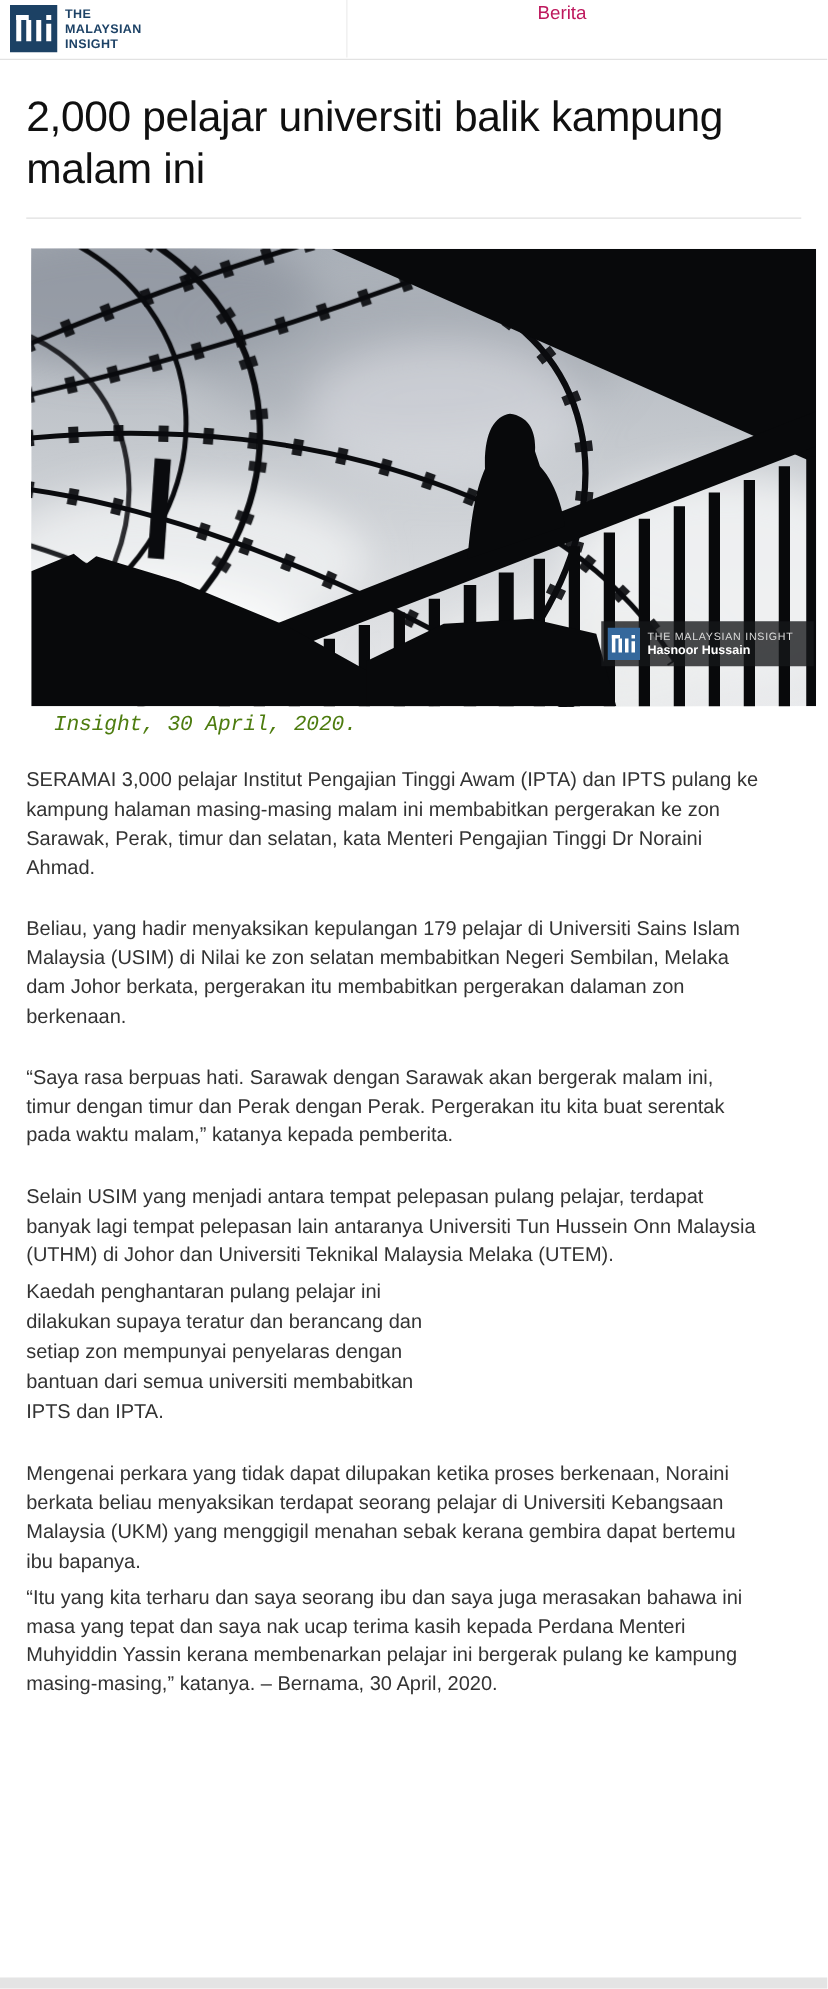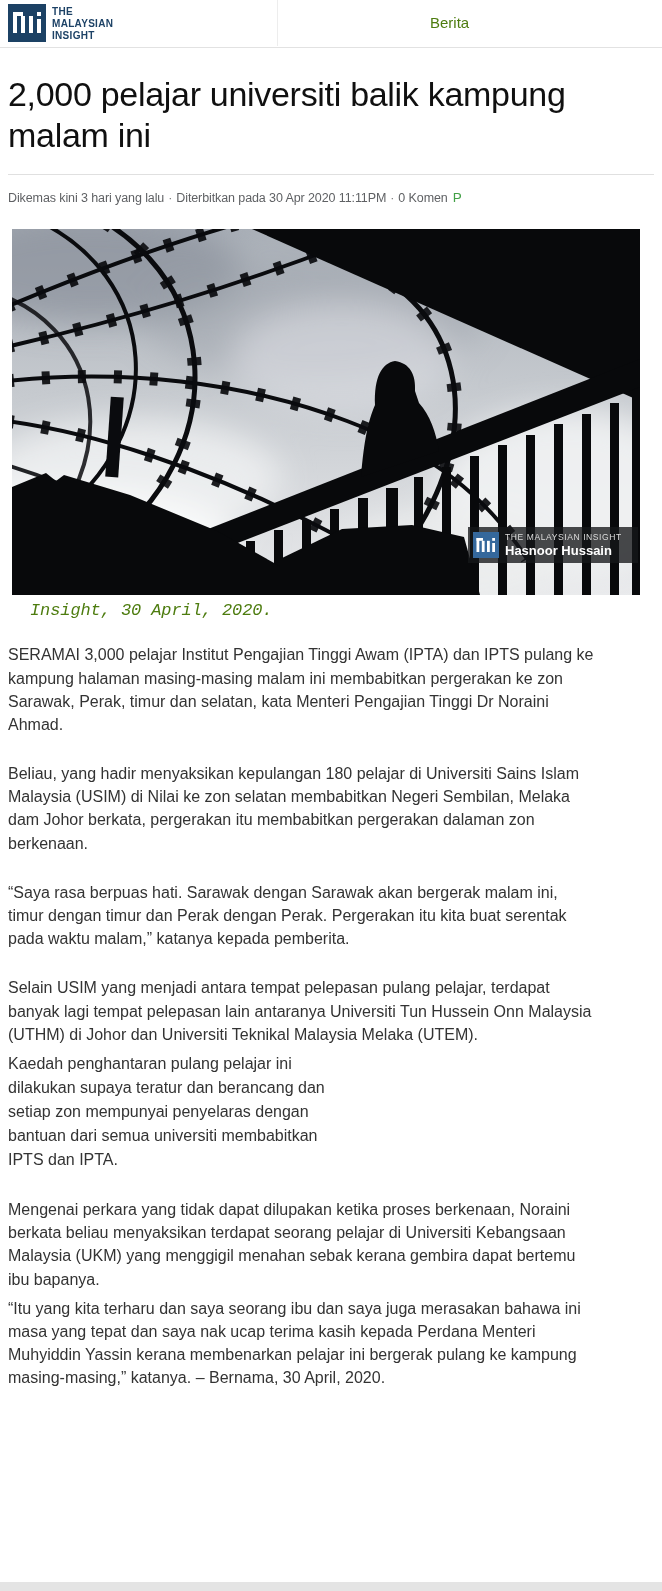--- a/index.html
+++ b/index.html
@@ -6,37 +6,37 @@
   body{
     width:662px;height:1591px;position:relative;overflow:hidden;
     background:#fff;font-family:"Liberation Sans",sans-serif;color:#333;
   }
   
   .site-header{position:relative;height:47px;background:#fff;border-bottom:1px solid #e2e2e2;}
   .logo-wrap{position:absolute;left:8px;top:4px;display:flex;align-items:flex-start;gap:6px;cursor:pointer;}
   .logo-sq svg{display:block;}
   .logo-text{font-weight:bold;font-size:10px;line-height:1.18;color:#1d4266;letter-spacing:.3px;padding-top:2px;text-transform:uppercase;}
   .header-divider{position:absolute;left:277px;top:0;width:1px;height:46px;background:#ededed;}
-  .nav-item{position:absolute;left:430px;top:14px;font-size:15px;color:#4d7c0f;cursor:pointer;}
+  .nav-item{position:absolute;left:430px;top:2px;font-size:15px;color:#be185d;cursor:pointer;}
   
-  .main{padding:0 8px;}
+  .main{padding:0 21px;}
   .title{font-size:34px;line-height:1.22;font-weight:400;color:#101010;margin:26px 0 0 0;letter-spacing:-.3px;max-width:640px;}
   .rule{border:none;border-top:1px solid #e0e0e0;margin:17px 0 0 0;}
   .meta{margin-top:15px;font-size:12.5px;color:#5f6164;letter-spacing:-.1px;}
   .meta .sep{margin:0 4px;color:#7a7a7a;}
   .badge-p{color:#43a047;font-size:13.5px;margin-left:5px;}
   
   .figure{margin:24px 0 0 4px;width:628px;position:relative;}
   .photo-box{position:relative;width:628px;height:314px;}
   .photo-box svg{display:block;}
   .watermark{position:absolute;left:456px;top:298px;width:170px;height:36px;background:rgba(22,23,26,.78);
     display:flex;align-items:center;gap:6px;padding:0 8px 0 5px;box-sizing:border-box;}
   .wm-logo svg{display:block;}
   .wm-brand{font-size:8.5px;color:#dcdcdc;letter-spacing:.6px;white-space:nowrap;}
-  .wm-credit{font-size:13px;font-weight:bold;color:#fff;white-space:nowrap;margin-top:1px;}
+  .wm-credit{font-size:10px;font-weight:bold;color:#fff;white-space:nowrap;margin-top:1px;}
   .caption{margin:8px 18px 0 18px;font-size:17px;font-style:italic;color:#4d7c0f;line-height:1.4;letter-spacing:-.1px;font-family:Liberation Mono, monospace;}
   
   .article{margin-top:21px;font-size:16px;line-height:1.45;color:#333;}
   .article p{margin:0 0 26px 0;max-width:588px;}
   .article p.narrow{max-width:346px;line-height:1.5;}
   .article p.mb-tight{margin-bottom:6px;margin-top:12px;}
   .bottom-strip{position:absolute;left:0;bottom:0;width:662px;height:9px;background:#e4e4e4;}
 </style>
 </head>
 <body>
@@ -65,23 +65,20 @@
   <div class="header-divider"></div>
   <div class="nav-item">Berita</div>
 </header>
 
 <div class="main">
 
   <h1 class="title">2,000 pelajar universiti balik kampung malam ini</h1>
 
   <hr class="rule">
 
-  <div class="meta">
-    <span>Dikemas kini 3 hari yang lalu</span><span class="sep">·</span><span>Diterbitkan pada 30 Apr 2020 11:11PM</span><span class="sep">·</span><span>0 Komen</span><span class="badge-p">P</span>
-  </div>
 
   <figure class="figure" style="margin-left:4px;">
     <div class="photo-box">
       <svg width="628" height="366" viewBox="0 0 628 366" preserveAspectRatio="none">
         <defs>
           <linearGradient id="sky" x1="0" y1="0" x2="0" y2="1">
             <stop offset="0" stop-color="#aab0b8"></stop>
             <stop offset="0.45" stop-color="#c6cacf"></stop>
             <stop offset="1" stop-color="#e9eaec"></stop>
           </linearGradient>
@@ -168,21 +165,21 @@
           <div class="wm-brand">THE MALAYSIAN INSIGHT</div>
           <div class="wm-credit">Hasnoor Hussain</div>
         </span>
       </div>
     </div>
     <figcaption class="caption">2,000 lagi pelajar universiti memulakan pergerakan pulang ke kampung halaman malam ini. – Gambar fail The Malaysian Insight, 30 April, 2020.</figcaption>
   </figure>
 
   <div class="article">
     <p>SERAMAI 3,000 pelajar Institut Pengajian Tinggi Awam (IPTA) dan IPTS pulang ke kampung halaman masing-masing malam ini membabitkan pergerakan ke zon Sarawak, Perak, timur dan selatan, kata Menteri Pengajian Tinggi Dr Noraini Ahmad.</p>
-    <p>Beliau, yang hadir menyaksikan kepulangan 180 pelajar di Universiti Sains Islam Malaysia (USIM) di Nilai ke zon selatan membabitkan Negeri Sembilan, Melaka dam Johor berkata, pergerakan itu membabitkan pergerakan dalaman zon berkenaan.</p>
+    <p>Beliau, yang hadir menyaksikan kepulangan 179 pelajar di Universiti Sains Islam Malaysia (USIM) di Nilai ke zon selatan membabitkan Negeri Sembilan, Melaka dam Johor berkata, pergerakan itu membabitkan pergerakan dalaman zon berkenaan.</p>
     <p>“Saya rasa berpuas hati. Sarawak dengan Sarawak akan bergerak malam ini, timur dengan timur dan Perak dengan Perak. Pergerakan itu kita buat serentak pada waktu malam,” katanya kepada pemberita.</p>
     <p class="mb-tight">Selain USIM yang menjadi antara tempat pelepasan pulang pelajar, terdapat banyak lagi tempat pelepasan lain antaranya Universiti Tun Hussein Onn Malaysia (UTHM) di Johor dan Universiti Teknikal Malaysia Melaka (UTEM).</p>
     <p class="narrow">Kaedah penghantaran pulang pelajar ini dilakukan supaya teratur dan berancang dan setiap zon mempunyai penyelaras dengan bantuan dari semua universiti membabitkan IPTS dan IPTA.</p>
     <p class="mb-tight">Mengenai perkara yang tidak dapat dilupakan ketika proses berkenaan, Noraini berkata beliau menyaksikan terdapat seorang pelajar di Universiti Kebangsaan Malaysia (UKM) yang menggigil menahan sebak kerana gembira dapat bertemu ibu bapanya.</p>
     <p>“Itu yang kita terharu dan saya seorang ibu dan saya juga merasakan bahawa ini masa yang tepat dan saya nak ucap terima kasih kepada Perdana Menteri Muhyiddin Yassin kerana membenarkan pelajar ini bergerak pulang ke kampung masing-masing,” katanya. – Bernama, 30 April, 2020.</p>
   </div>
 </div>
 
 <div class="bottom-strip"></div>
 

